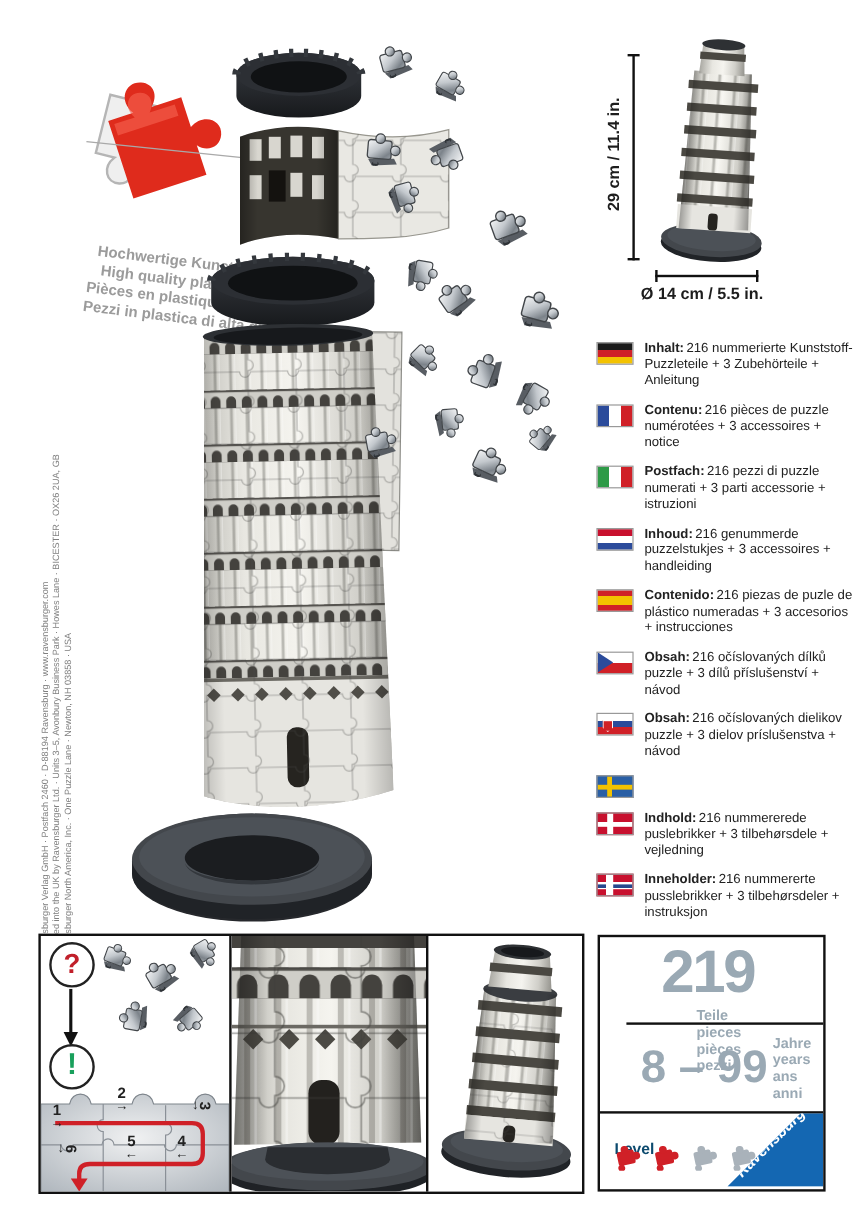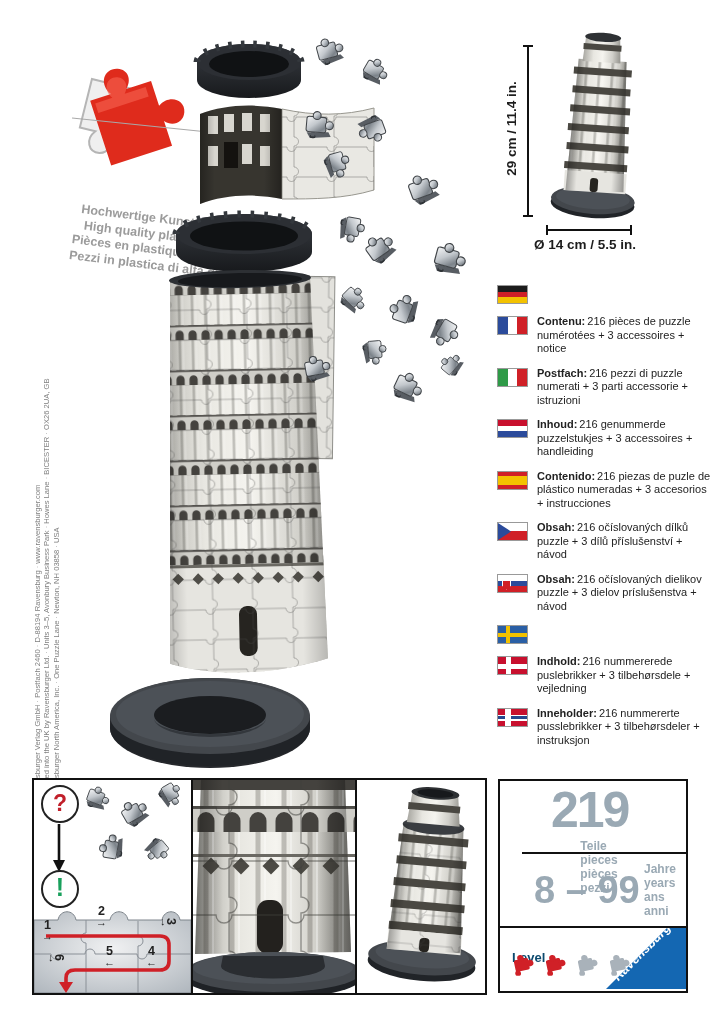--- a/index.html
+++ b/index.html
@@ -340,20 +340,21 @@
   <div class="dimv"></div>
   <div id="height-label">29 cm / 11.4 in.</div>
   <div class="dimh"></div>
   <div id="diameter-label">Ø 14 cm / 5.5 in.</div>
 
   <div id="contents-list">
     <div class="citem">
       <div class="flags">
           <div class="flag de"></div>
         </div>
+      <div class="ctext"><b>Inhalt:</b><span>216 nummerierte Kunststoff-Puzzleteile + 3 Zubehörteile + Anleitung</span></div>
     </div>
     <div class="citem">
       <div class="flags">
           <div class="flag fr"></div>
         </div>
       <div class="ctext"><b>Contenu:</b><span>216 pièces de puzzle numérotées + 3 accessoires + notice</span></div>
     </div>
     <div class="citem">
       <div class="flags">
           <div class="flag it"></div>

